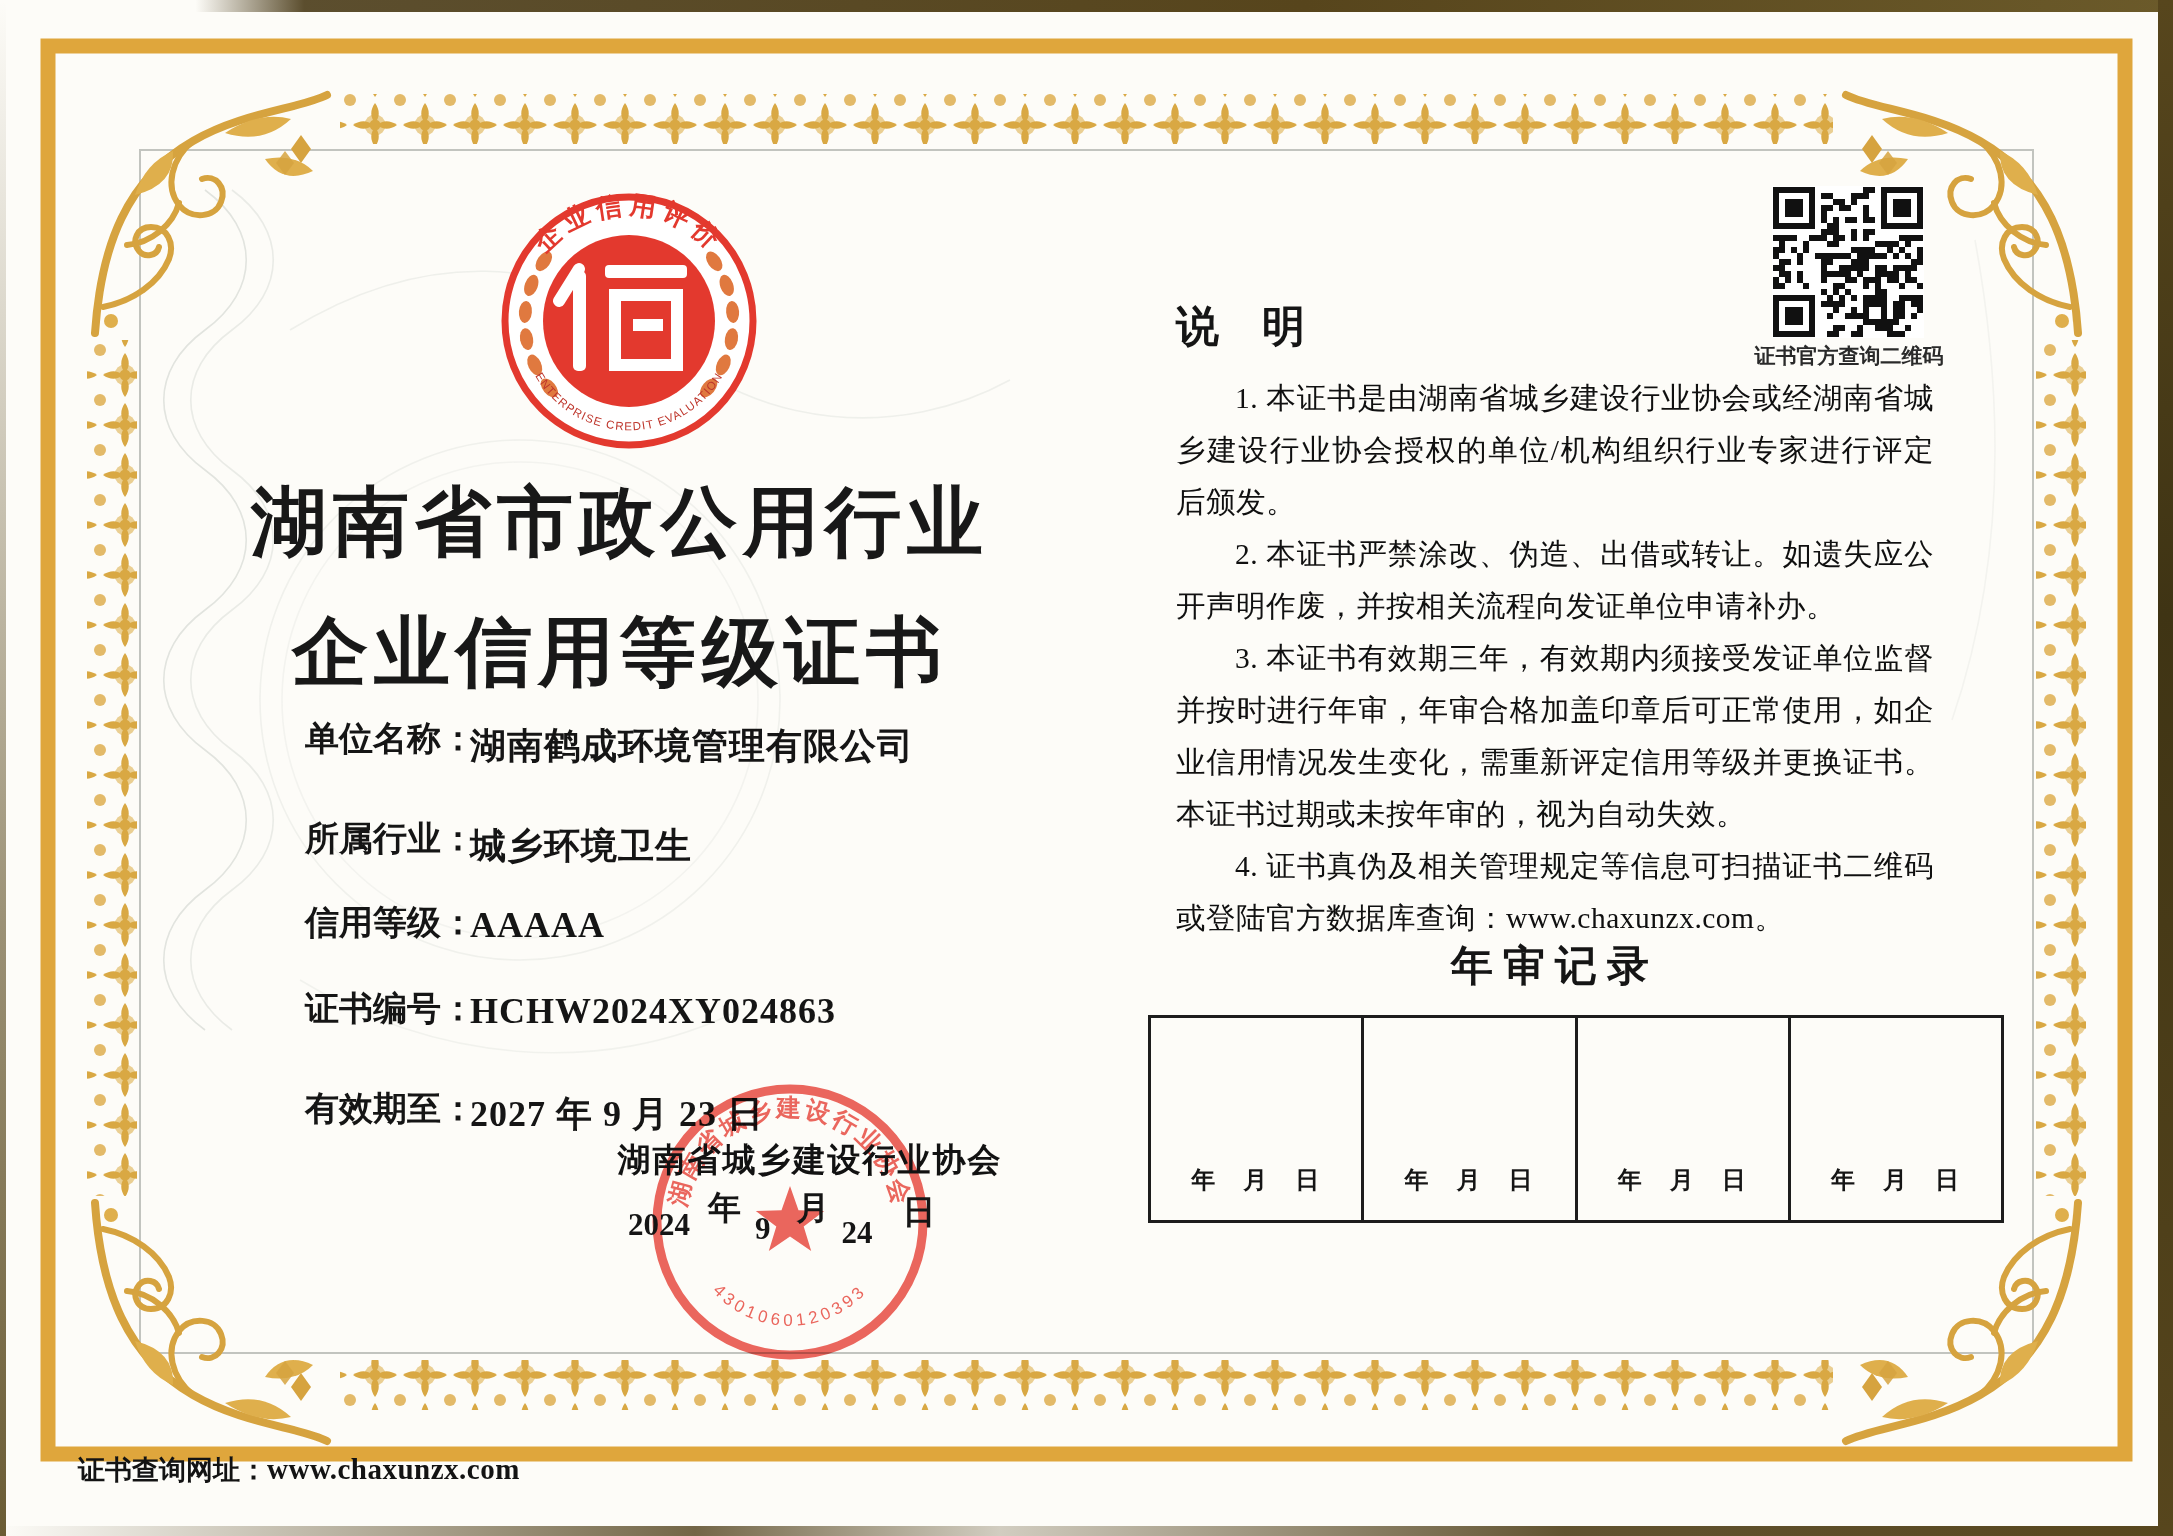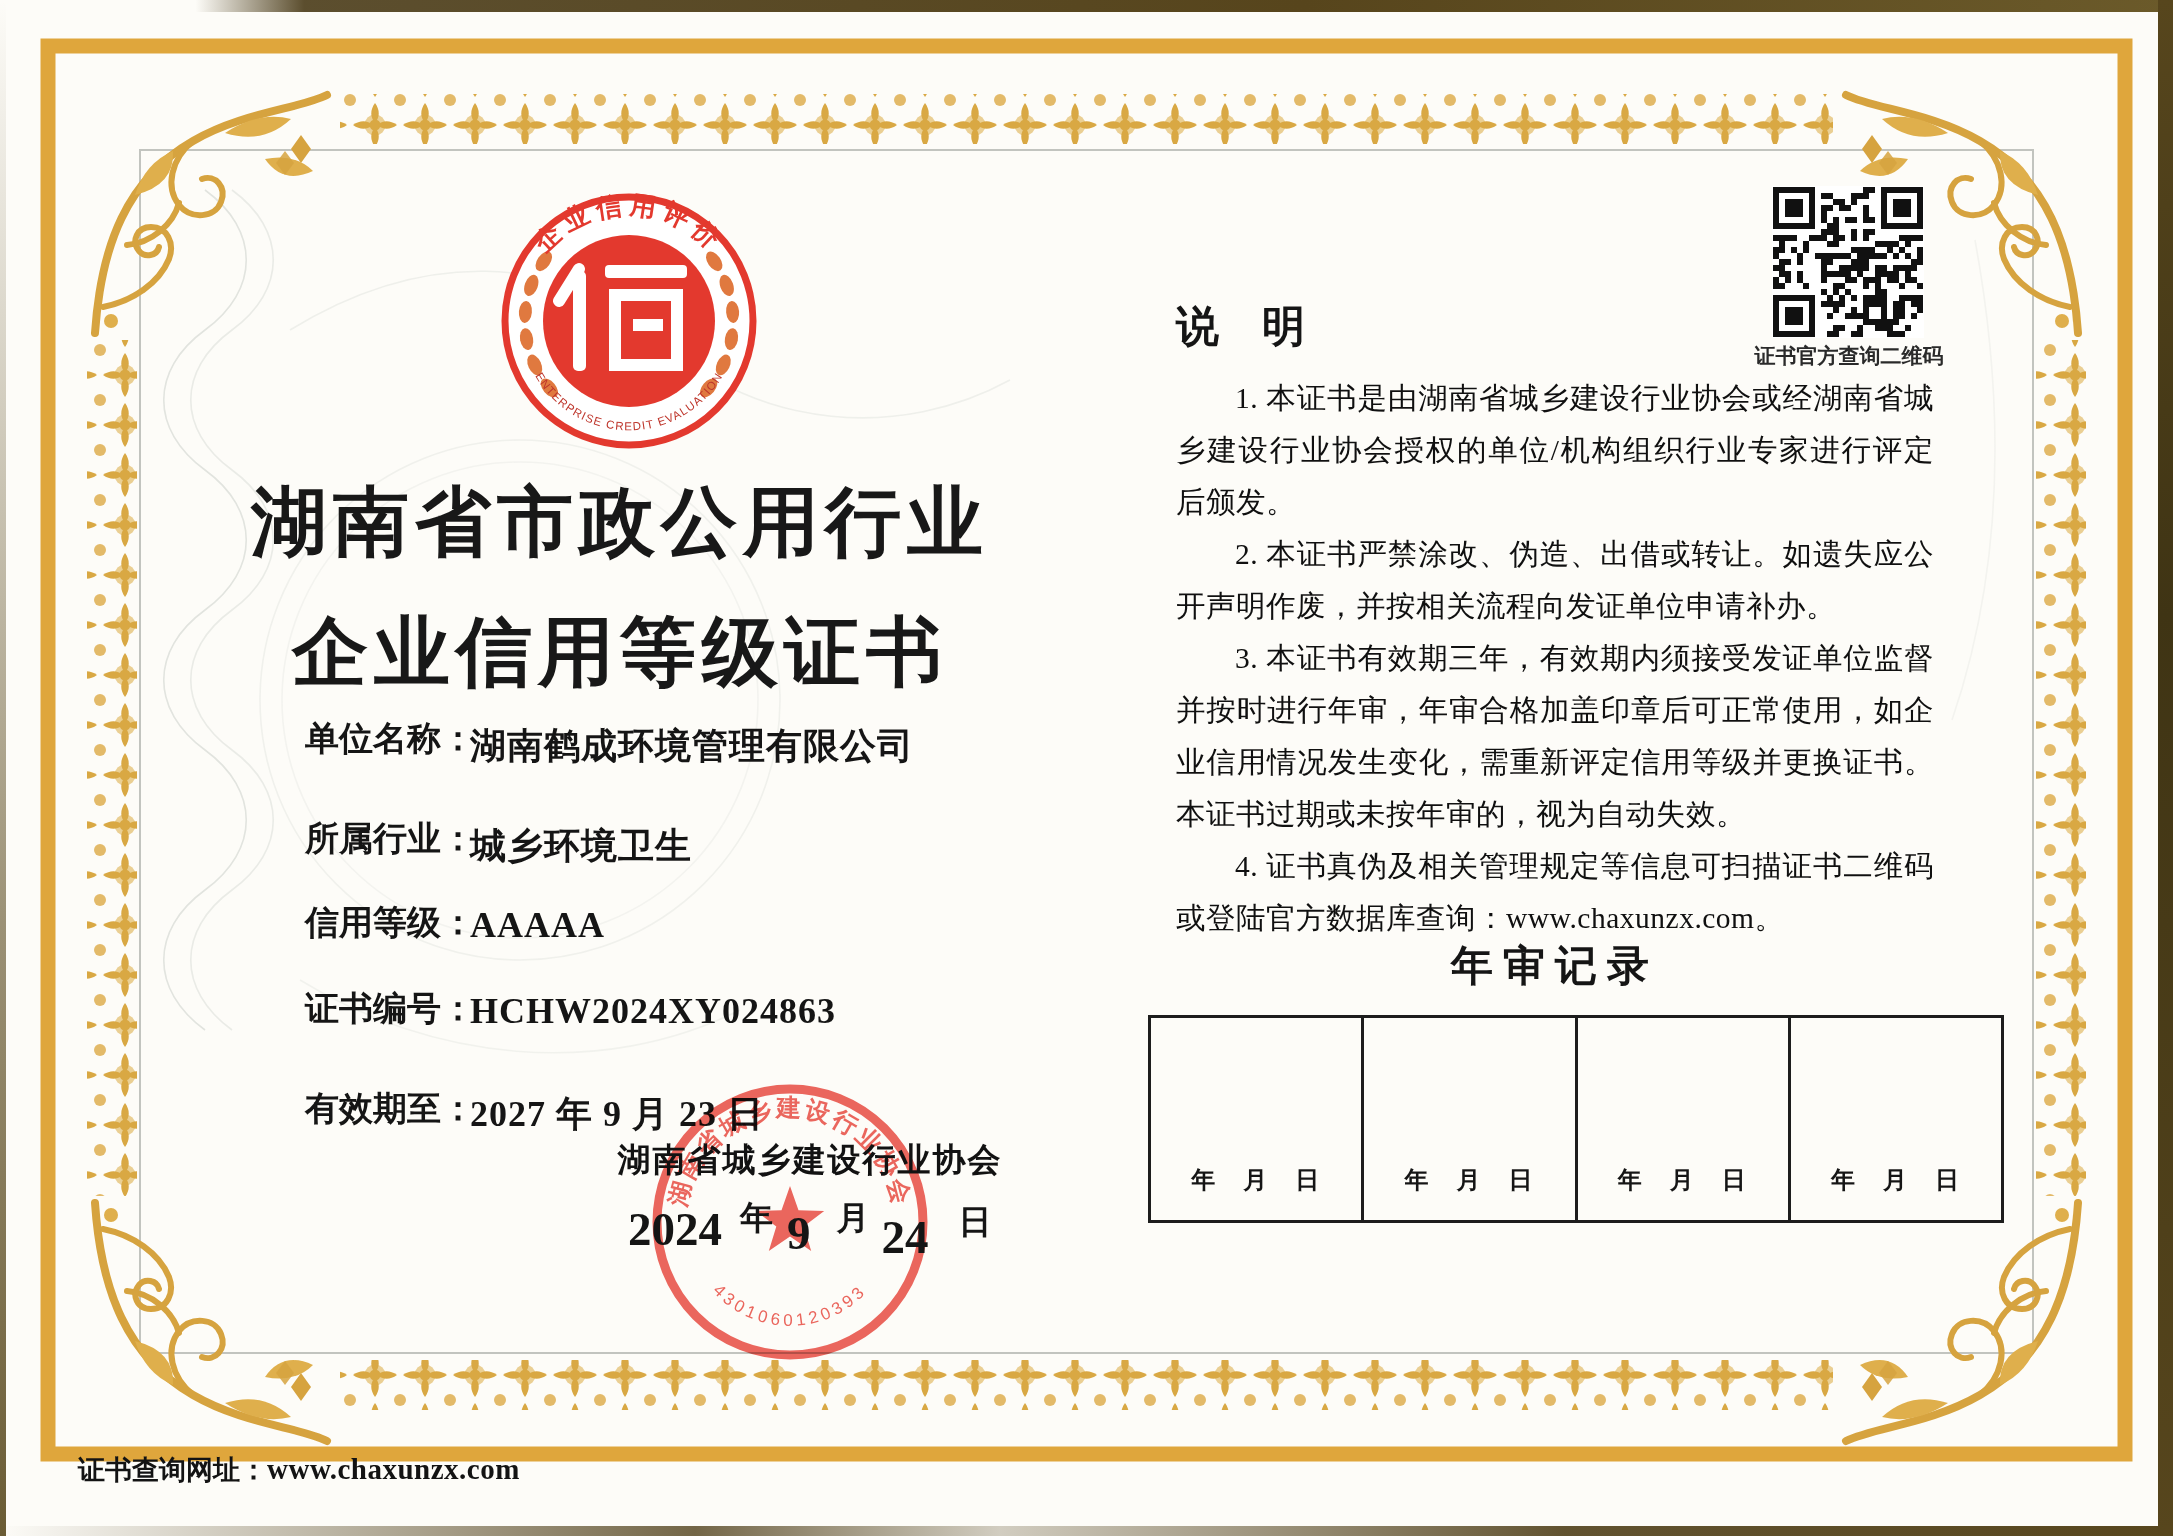--- a/index.html
+++ b/index.html
@@ -33,21 +33,21 @@
     border:3px solid #1d1d1d;display:flex;box-sizing:border-box;background:transparent;}
   .review-cell{flex:1;position:relative;border-right:3px solid #1d1d1d;}
   .review-cell:last-child{border-right:none;}
   .review-cell span{position:absolute;left:0;right:0;bottom:24px;text-align:center;
     font-size:24px;font-weight:bold;letter-spacing:2px;}
   
   .issuer{position:absolute;left:560px;width:500px;top:1138px;text-align:center;
     font-size:33px;font-weight:bold;letter-spacing:2px;color:#121212;}
   .dateline{position:absolute;left:628px;top:1186px;width:440px;white-space:nowrap;}
   .dateline span{display:inline-block;font-weight:bold;position:relative;}
-  .d-num{font-size:47px;}
+  .d-num{font-size:31px;}
   .d-cjk{font-size:33px;}
   
   .footer{position:absolute;left:78px;top:1452px;white-space:nowrap;font-weight:bold;color:#131313;}
   .footer .f-label{font-size:27px;}
   .footer .f-url{font-size:29px;letter-spacing:.5px;}
   
   #qr-box{position:absolute;left:1772px;top:186px;width:152px;height:152px;background:#fff;}
   .qr-caption{position:absolute;left:1744px;top:342px;width:210px;text-align:center;
     font-size:21px;font-weight:bold;color:#2a2a2a;}
 </style>

